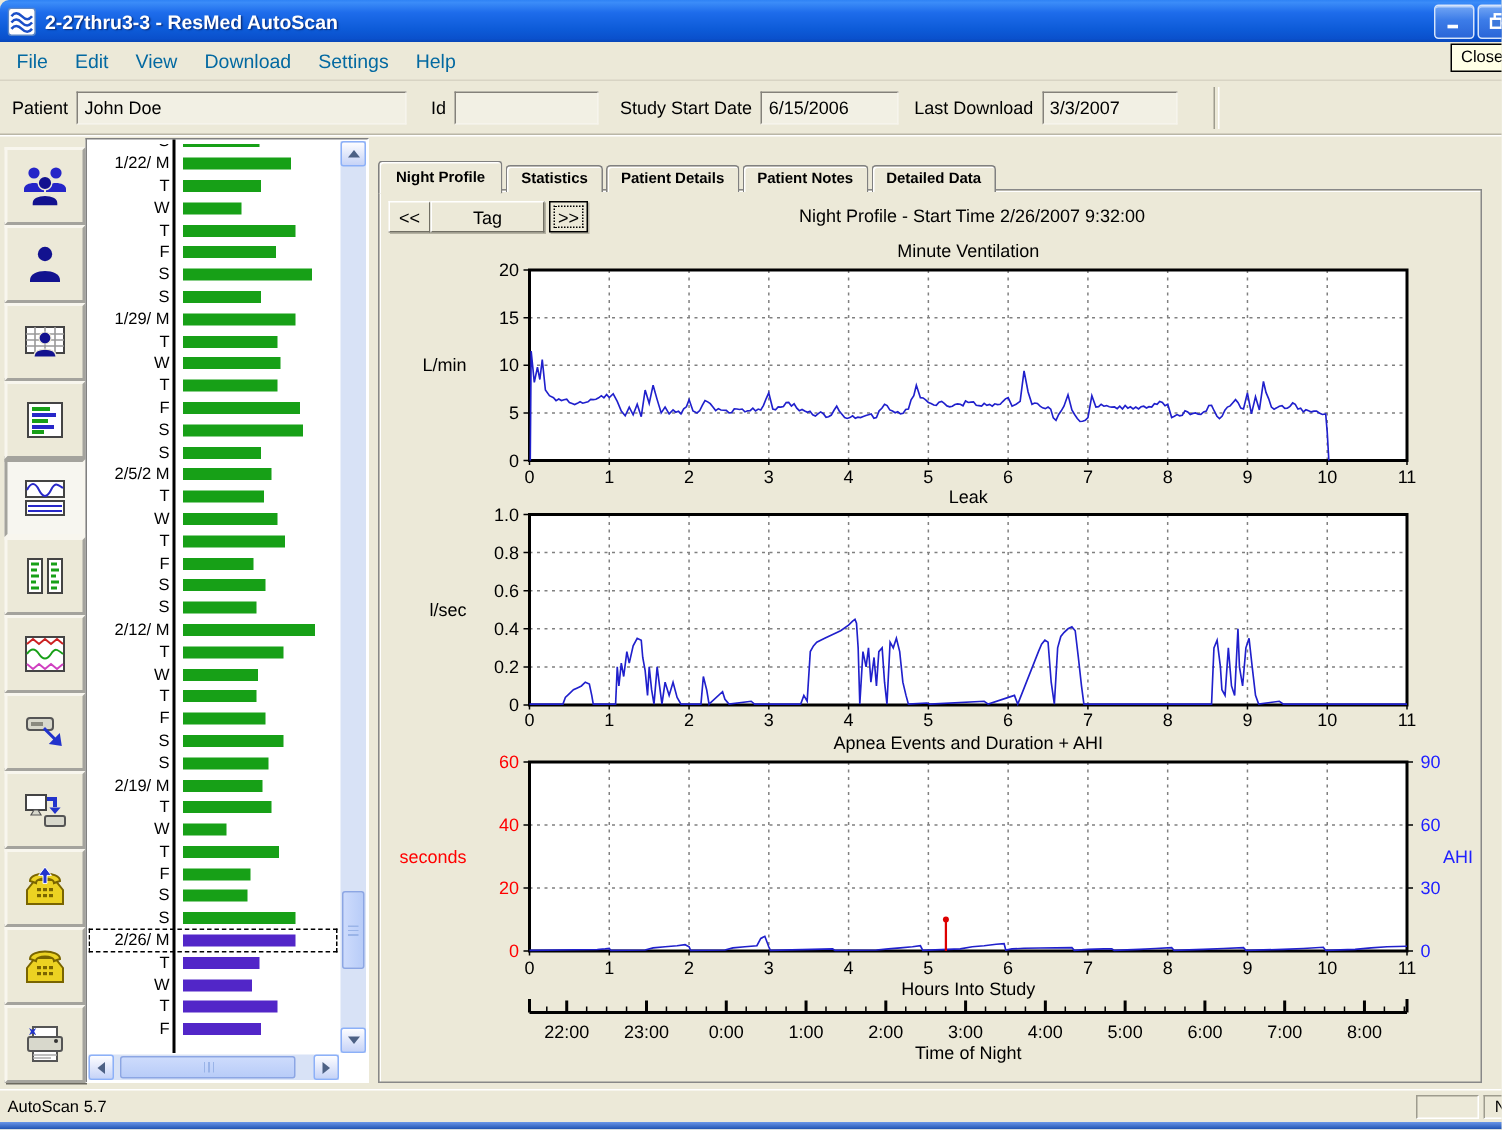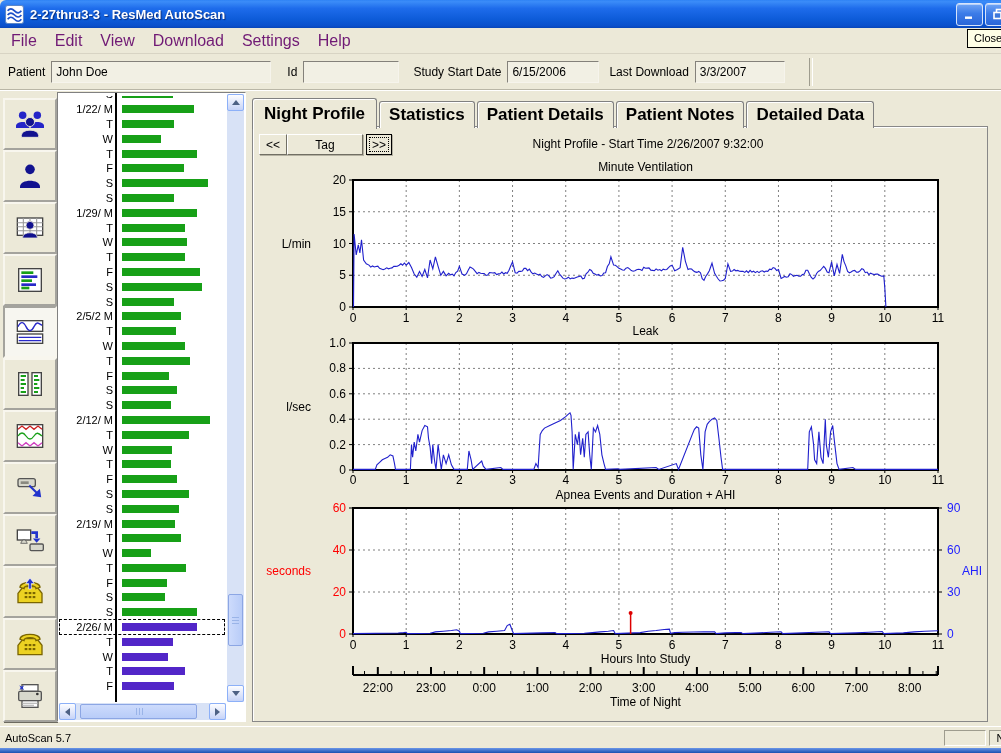--- a/index.html
+++ b/index.html
@@ -16,21 +16,21 @@
   .winbtns{display:flex;gap:2px;margin-right:6px;}
   .wbtn{width:25px;height:21px;border-radius:3px;border:1px solid #d6e4fb;display:flex;align-items:center;justify-content:center;
     background:linear-gradient(180deg,#72a6f5 0%,#3c7ce8 45%,#2a66d8 100%);box-shadow:inset 0 1px 0 rgba(255,255,255,.5);}
   .wbtn.close{background:linear-gradient(180deg,#f0906c 0%,#e25a38 45%,#c83c1c 100%);}
   .tooltip{position:absolute;left:951px;top:29px;background:#FFFFE6;border:1px solid #000;
     font-size:11px;padding:2px 6px 3px;z-index:60;margin-left:16px;}
 
   
   .menubar{position:absolute;left:0;top:28px;width:100%;height:26px;background:#ECE9D8;
     display:flex;align-items:center;padding-left:2px;box-sizing:border-box;border-bottom:1px solid #d8d4c4;}
-  .menu-item{font-size:16px;padding:4px 9px;color:#701a75;}
+  .menu-item{font-size:13px;padding:4px 9px;color:#0369a1;}
   .patientbar{position:absolute;left:0;top:54px;width:100%;height:36px;background:#ECE9D8;
     display:flex;align-items:center;box-sizing:border-box;border-bottom:1px solid #b9b6a6;box-shadow:0 1px 0 #fff;}
   .pb-label{font-size:12px;margin:0 6px 0 8px;white-space:nowrap;}
   .pb-field{height:18px;border:1px solid;border-color:#84817a #f6f4ec #f6f4ec #84817a;background:#F2F0E4;
     font-size:12px;font-family:"Liberation Sans",sans-serif;padding:1px 4px;box-sizing:content-box;}
   .pb-sep{width:2px;height:28px;border-left:1px solid #9e9c8e;border-right:1px solid #fff;margin-left:24px;}
 
   
   .toolbtn{position:absolute;left:3px;width:50px;height:48px;background:#ECE9D8;
     border:2px outset #f8f6ee;box-shadow:1px 1px 0 #6c6a60;display:flex;align-items:center;justify-content:center;}
@@ -65,21 +65,21 @@
     border:1px solid #8CA6E4;border-radius:2px;box-sizing:border-box;}
   .vthumb::after{content:"";position:absolute;left:3px;right:3px;top:50%;height:7px;margin-top:-3px;
     background:repeating-linear-gradient(to bottom,#9AB4E8 0 1px,transparent 1px 3px);}
   .hthumb{position:absolute;top:1px;height:15px;background:linear-gradient(180deg,#CDDBFC,#B8CCF8);
     border:1px solid #8CA6E4;border-radius:2px;box-sizing:border-box;}
   .hthumb::after{content:"";position:absolute;top:3px;bottom:3px;left:50%;width:7px;margin-left:-3px;
     background:repeating-linear-gradient(to right,#9AB4E8 0 1px,transparent 1px 3px);}
 
   
   .tabsrow{position:absolute;left:252px;top:101px;height:26px;display:flex;align-items:flex-end;z-index:3;}
-  .tab{font-size:17px;font-weight:bold;background:#ECE9D8;border:1px solid #808080;border-bottom:none;
+  .tab{font-size:10px;font-weight:bold;background:#ECE9D8;border:1px solid #808080;border-bottom:none;
     border-radius:3px 3px 0 0;padding:3px 9px 3px;margin-right:2px;position:relative;top:1px;
     box-shadow:inset 1px 1px 0 #fff;color:#000;}
   .tab.active{padding:5px 11px 5px;top:2px;z-index:4;}
   .content{position:absolute;left:252px;top:126px;width:736px;height:596px;background:#ECE9D8;
     border:1px solid #888;box-shadow:inset 1px 1px 0 #fff;box-sizing:border-box;}
   .hdr-btn{position:absolute;top:7px;height:21px;background:#ECE9D8;border:1px solid;
     border-color:#fff #716f64 #716f64 #fff;box-shadow:1px 1px 0 #b5b2a2;font-size:12px;
     display:flex;align-items:center;justify-content:center;box-sizing:border-box;color:#000;}
   .hdr-btn.focus{border:1px solid #000;outline:1px dotted #000;outline-offset:-4px;}
   .hdr-title{position:absolute;left:180px;top:10px;width:430px;text-align:center;font-size:12px;color:#000;}

